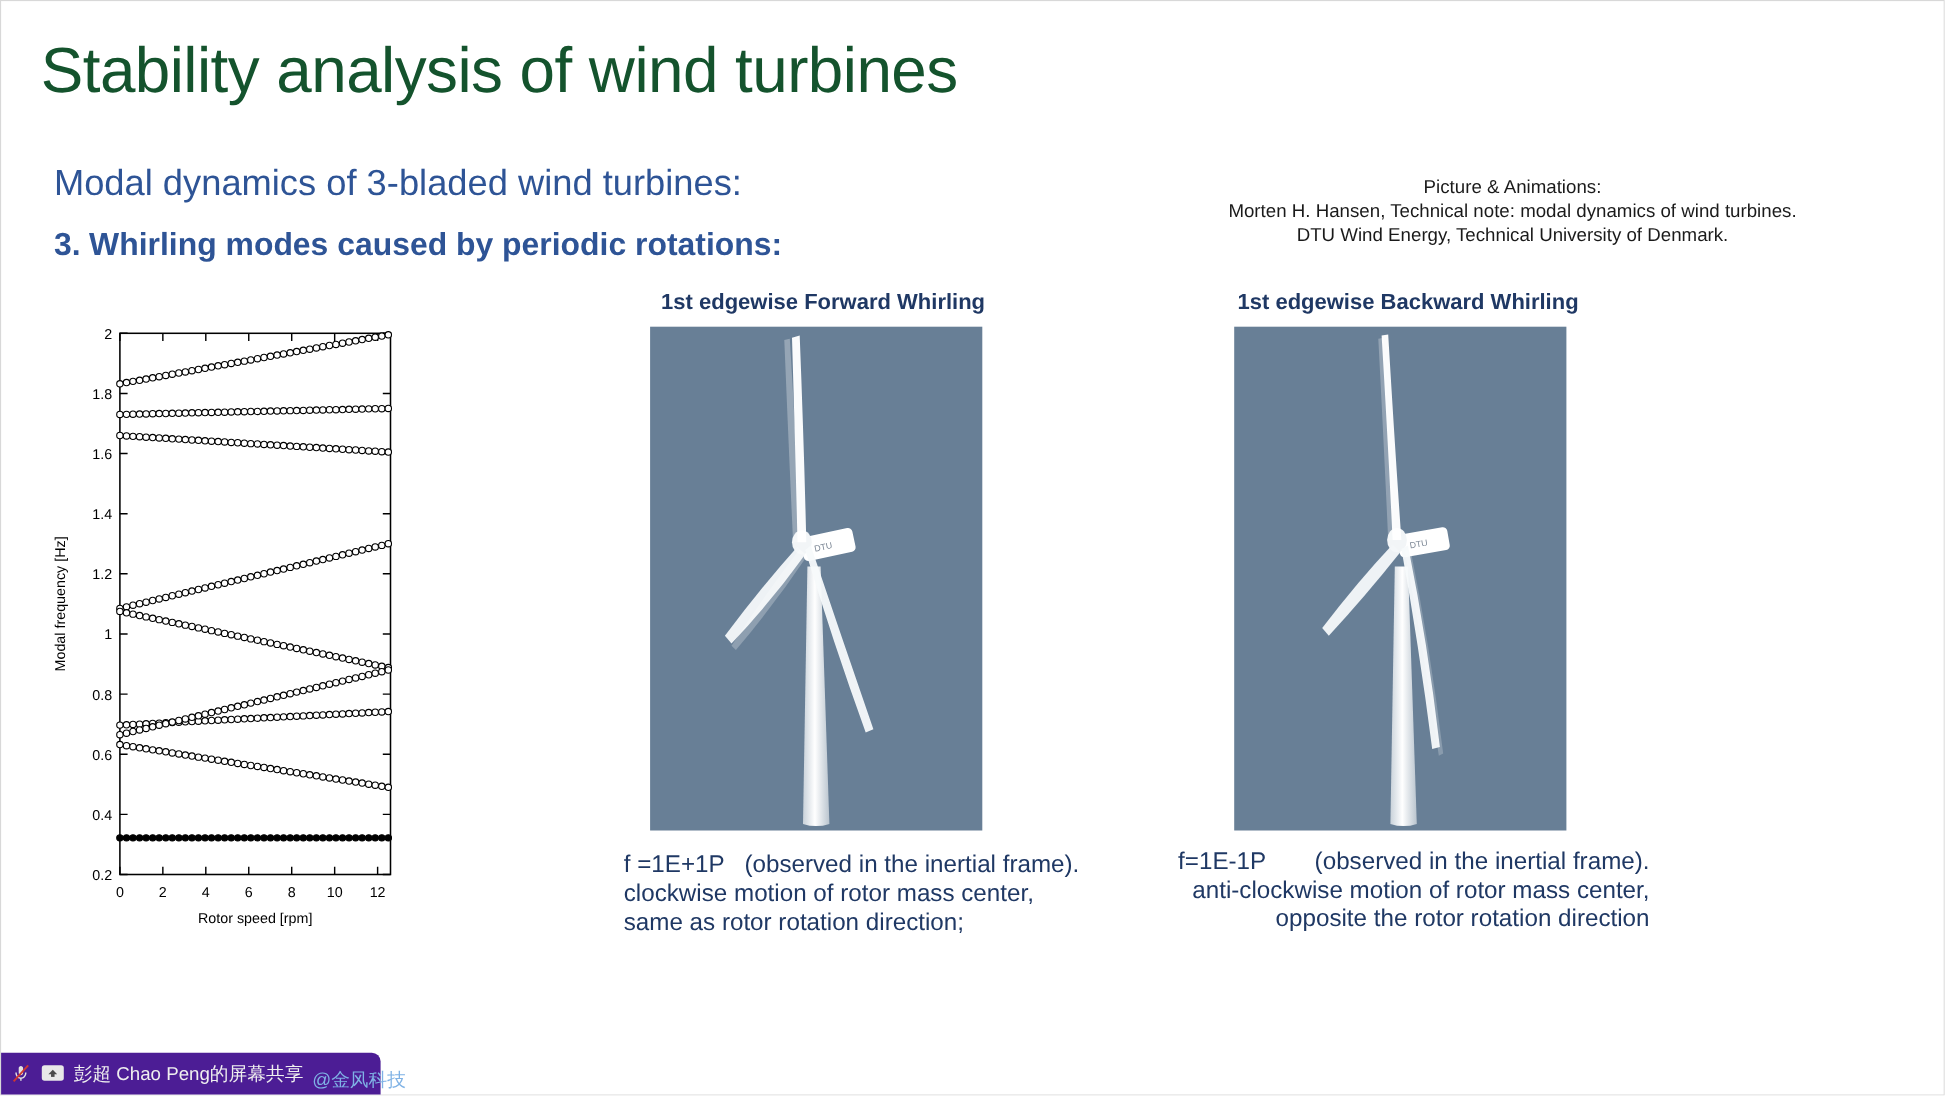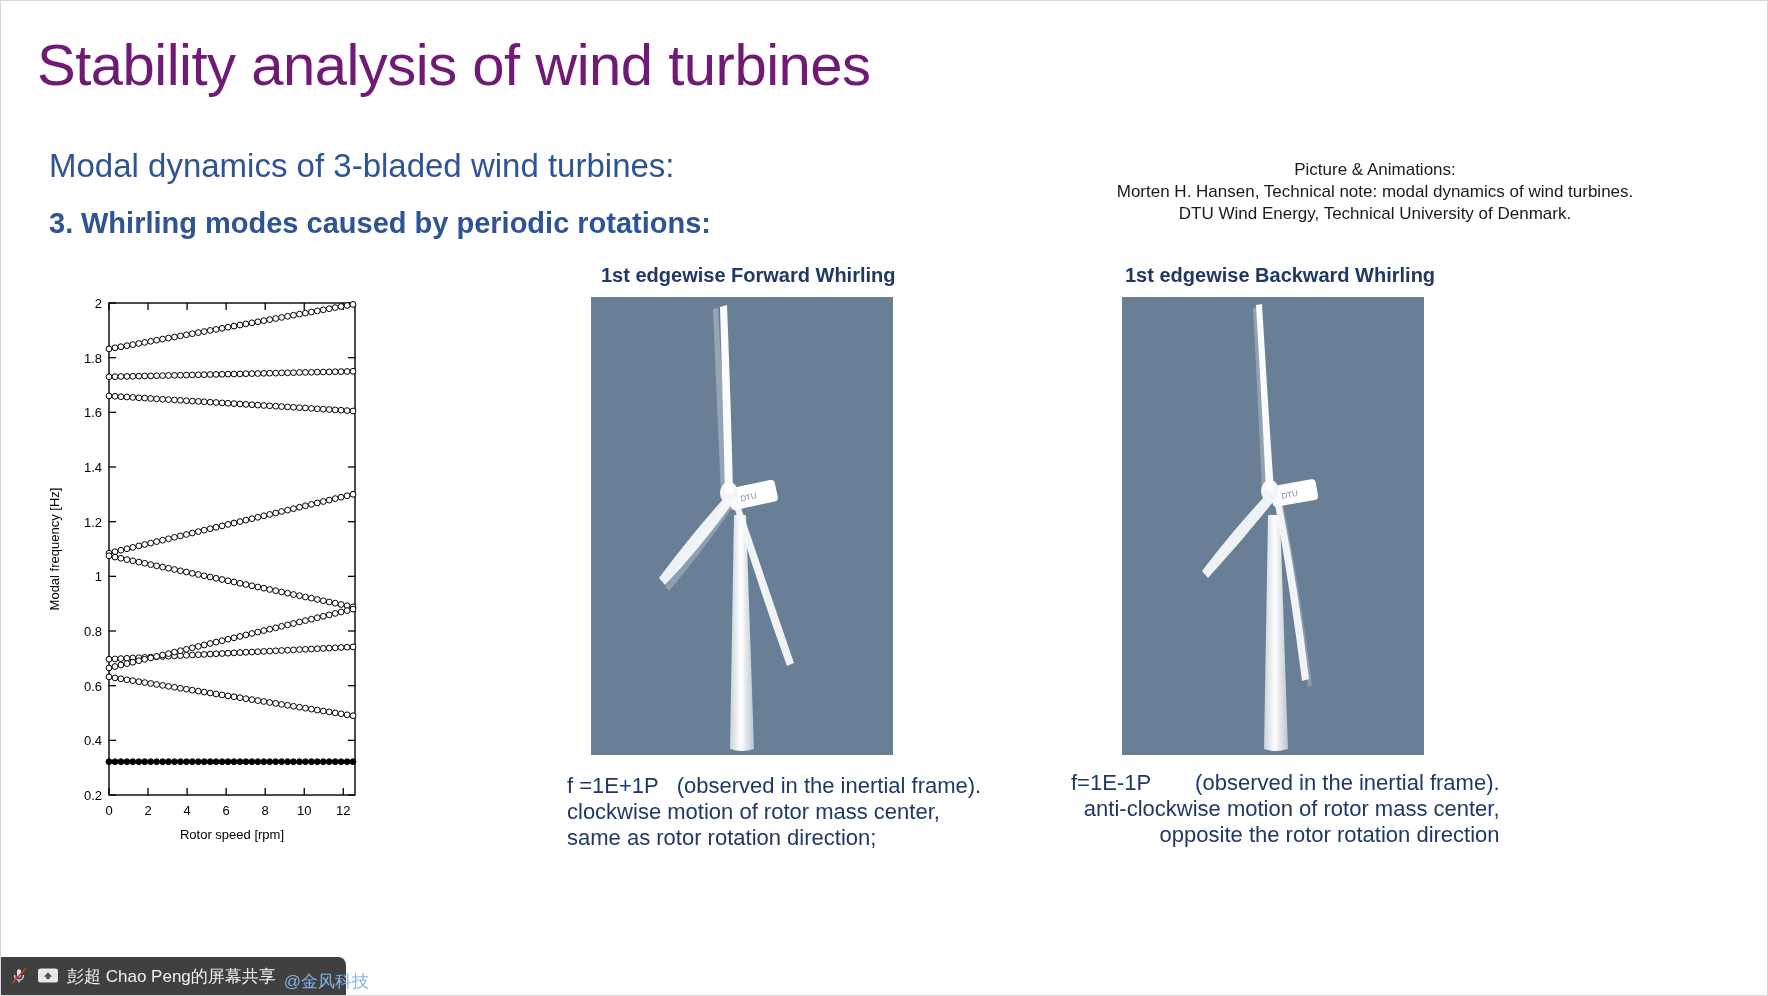--- a/index.html
+++ b/index.html
@@ -9,21 +9,21 @@
     font-family:"Liberation Sans", sans-serif;
     overflow:hidden;
     position:relative;
   }
   .slide{position:absolute;inset:0;background:#fff;border:1px solid #d8d8d8;box-sizing:border-box;}
 
   
   #slide-title{
     position:absolute;left:36px;top:34px;
     font-size:58px;line-height:1.05;
-    color:#701a75;font-weight:400;
+    color:#14532d;font-weight:400;
     letter-spacing:-0.5px;
     font-family:"Liberation Sans", sans-serif;
   }
   #subtitle{
     position:absolute;left:48px;top:146px;
     font-size:33px;color:#2e5496;font-weight:400;
   }
   #bullet{
     position:absolute;left:48px;top:206px;
     font-size:29px;color:#2e5496;font-weight:700;
@@ -62,21 +62,21 @@
     white-space:nowrap;
   }
   #caption-fw{left:566px;top:772px;}
   #caption-bw{left:1070px;top:769px;text-align:right;}
   .caption .sp{display:inline-block;width:18px;}
   .caption .sp2{display:inline-block;width:44px;}
 
   
   #taskbar{
     position:absolute;left:0;bottom:0;width:345px;height:38px;
-    background:#404040;border-top-right-radius:8px;
+    background:#4c1d95;border-top-right-radius:8px;
     display:flex;align-items:center;gap:8px;padding-left:8px;
     box-sizing:border-box;
   }
   #taskbar .glyph{display:flex;align-items:center;justify-content:center;}
   #share-text{color:#efefef;font-size:17px;white-space:nowrap;}
   #share-org{color:#7fb2e5;font-size:17px;white-space:nowrap;margin-top:11px;}
 </style>
 </head>
 <body>
 

